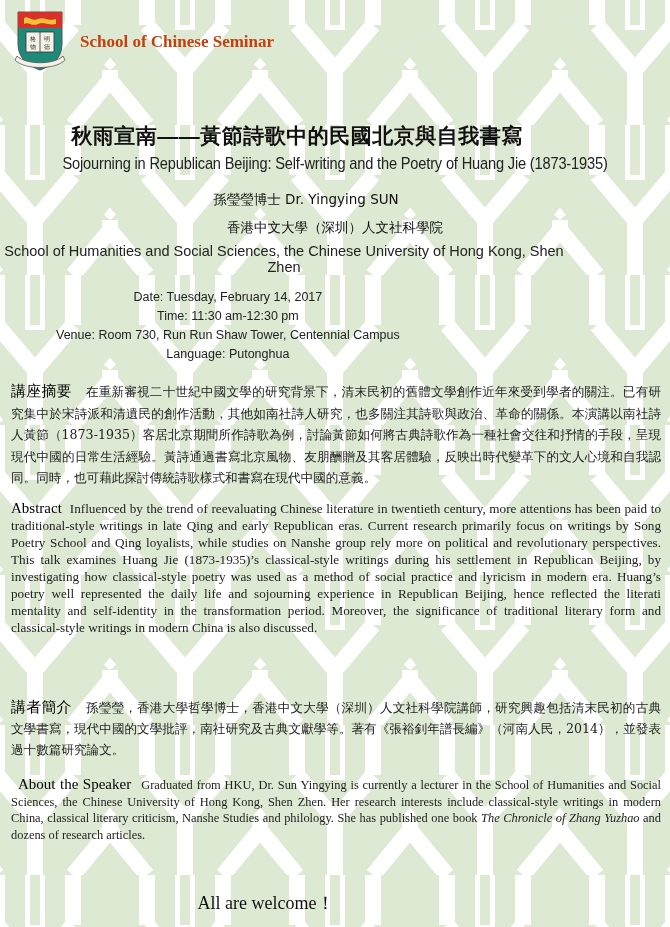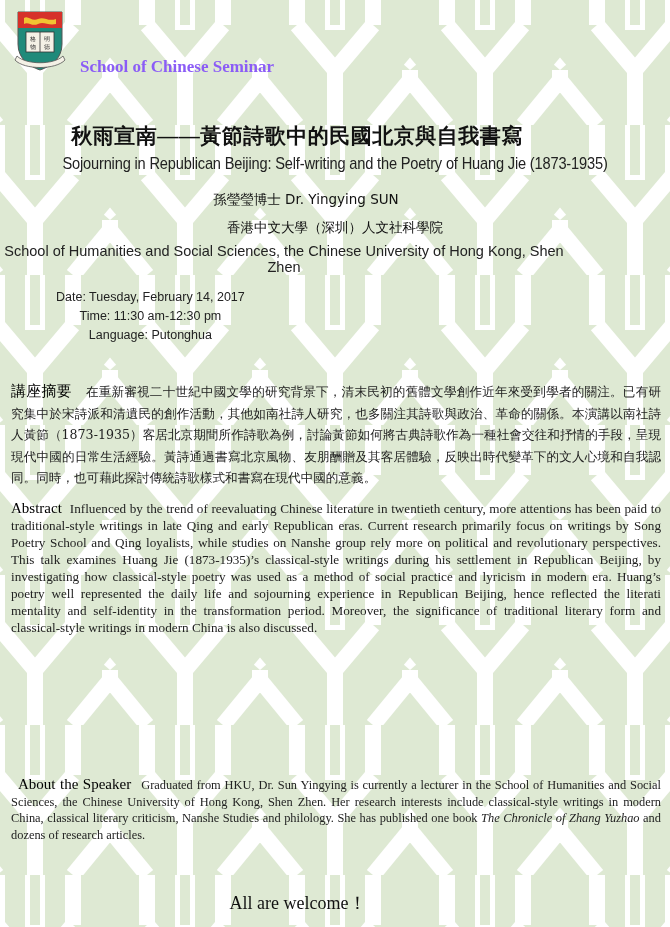--- a/index.html
+++ b/index.html
@@ -8,25 +8,25 @@
       background: #ffffff;
       font-family: "Liberation Serif", serif;
       color: #1a1a1a;
     }
     .bg { position: absolute; left: 0; top: 0; width: 670px; height: 927px; z-index: 0; }
     .content { position: absolute; left: 0; top: 0; width: 670px; height: 927px; z-index: 1; }
 
     .header { position: absolute; left: 14px; top: 10px; display: flex; align-items: flex-start; }
     .logo { width: 52px; height: 64px; }
     .header-text { margin-left: 14px; margin-top: 22px; }
-    .seminar-en { font-family: "Liberation Serif", serif; font-weight: bold; font-size: 17px; color: #8b5cf6; line-height: 20px; margin-top: 25px; }
+    .seminar-en { font-family: "Liberation Serif", serif; font-weight: bold; font-size: 17px; color: #c2410c; line-height: 20px; }
     .seminar-zh { font-family: "DejaVu Sans", sans-serif; font-size: 15px; color: #111; line-height: 20px; }
 
     .title-zh { position: absolute; top: 122px; left: 0; width: 594px; text-align: center;
-      font-family: Liberation Serif, serif; font-weight: bold; font-size: 21px; letter-spacing: 0.5px; color: #111; }
+      font-family: Liberation Sans, sans-serif; font-weight: bold; font-size: 21px; letter-spacing: 0.5px; color: #111; }
     .title-en { position: absolute; top: 154px; left: 0; width: 670px; text-align: center;
       font-family: "Liberation Sans Narrow", "Liberation Sans", sans-serif; font-size: 17px; color: #222;
       transform: scaleX(0.86); transform-origin: center; letter-spacing: -0.2px; }
     .speaker-name { position: absolute; top: 191px; left: 0; width: 612px; text-align: center;
       font-family: "DejaVu Sans", sans-serif; font-size: 13.5px; color: #111; }
     .speaker-inst-zh { position: absolute; top: 219px; left: 0; width: 670px; text-align: center;
       font-family: "DejaVu Sans", sans-serif; font-size: 13.5px; color: #111; }
     .speaker-inst-en { position: absolute; top: 243px; left: 0; width: 568px; text-align: center;
       font-family: "Liberation Sans", sans-serif; font-size: 14.5px; color: #222; }
 
@@ -38,21 +38,21 @@
     .abstract-zh .label { font-family: "DejaVu Sans", sans-serif; font-size: 15px; }
     .abstract-en { top: 500px; font-family: "Liberation Serif", serif; font-size: 13.2px; line-height: 17px; }
     .abstract-en .label { font-size: 15px; }
     .bio-zh { top: 697px; font-family: "DejaVu Serif", serif; font-size: 12.6px; line-height: 21px; }
     .bio-zh .label { font-family: "DejaVu Sans", sans-serif; font-size: 15px; }
     .bio-en { top: 776px; font-family: "Liberation Serif", serif; font-size: 12.4px; line-height: 16.5px; }
     .bio-en .label { font-size: 15px; margin-left: 7px; }
     .gap { display: inline-block; width: 14px; }
 
     .welcome { position: absolute; top: 891px; left: 0; width: 532px; text-align: center;
-      font-family: "Liberation Serif", serif; font-size: 18px; color: #111; margin-left: 32px; }
+      font-family: "Liberation Serif", serif; font-size: 18px; color: #111; }
   </style>
 </head>
 <body>
 
 <svg class="bg" xmlns="http://www.w3.org/2000/svg" width="670" height="927">
   <defs>
     <pattern id="geo" x="-40" y="-25" width="150" height="150" patternUnits="userSpaceOnUse">
       <rect width="150" height="150" fill="#dee9d3"></rect>
       <g fill="none" stroke="#ffffff" stroke-width="16" stroke-linejoin="miter">
 
@@ -101,30 +101,34 @@
   <div class="title-zh">秋雨宣南——黃節詩歌中的民國北京與自我書寫</div>
   <div class="title-en">Sojourning in Republican Beijing: Self-writing and the Poetry of Huang Jie (1873-1935)</div>
 
   <div class="speaker-name">孫瑩瑩博士 Dr. Yingying SUN</div>
   <div class="speaker-inst-zh">香港中文大學（深圳）人文社科學院</div>
   <div class="speaker-inst-en">School of Humanities and Social Sciences, the Chinese University of Hong Kong, Shen Zhen</div>
 
   <div class="details">
     <div>Date: Tuesday, February 14, 2017</div>
     <div>Time: 11:30 am-12:30 pm</div>
+    <div>Venue: Room 730, Run Run Shaw Tower, Centennial Campus</div>
     <div>Language: Putonghua</div>
   </div>
 
   <div class="para abstract-zh">
     <span class="label">講座摘要</span><span class="gap"></span><span>在重新審視二十世紀中國文學的研究背景下，清末民初的舊體文學創作近年來受到學者的關注。已有研究集中於宋詩派和清遺民的創作活動，其他如南社詩人研究，也多關注其詩歌與政治、革命的關係。本演講以南社詩人黃節（1873-1935）客居北京期間所作詩歌為例，討論黃節如何將古典詩歌作為一種社會交往和抒情的手段，呈現現代中國的日常生活經驗。黃詩通過書寫北京風物、友朋酬贈及其客居體驗，反映出時代變革下的文人心境和自我認同。同時，也可藉此探討傳統詩歌樣式和書寫在現代中國的意義。</span>
   </div>
 
   <div class="para abstract-en">
     <span class="label">Abstract</span><span class="gap" style="width:8px"></span><span>Influenced by the trend of reevaluating Chinese literature in twentieth century, more attentions has been paid to traditional-style writings in late Qing and early Republican eras. Current research primarily focus on writings by Song Poetry School and Qing loyalists, while studies on Nanshe group rely more on political and revolutionary perspectives. This talk examines Huang Jie (1873-1935)’s classical-style writings during his settlement in Republican Beijing, by investigating how classical-style poetry was used as a method of social practice and lyricism in modern era. Huang’s poetry well represented the daily life and sojourning experience in Republican Beijing, hence reflected the literati mentality and self-identity in the transformation period. Moreover, the significance of traditional literary form and classical-style writings in modern China is also discussed.</span>
   </div>
 
+  <div class="para bio-zh">
+    <span class="label">講者簡介</span><span class="gap"></span><span>孫瑩瑩，香港大學哲學博士，香港中文大學（深圳）人文社科學院講師，研究興趣包括清末民初的古典文學書寫，現代中國的文學批評，南社研究及古典文獻學等。著有《張裕釗年譜長編》（河南人民，2014），並發表過十數篇研究論文。</span>
+  </div>
 
   <div class="para bio-en">
     <span class="label">About the Speaker</span><span class="gap" style="width:10px"></span><span>Graduated from HKU, Dr. Sun Yingying is currently a lecturer in the School of Humanities and Social Sciences, the Chinese University of Hong Kong, Shen Zhen. Her research interests include classical-style writings in modern China, classical literary criticism, Nanshe Studies and philology. She has published one book </span><i>The Chronicle of Zhang Yuzhao</i><span> and dozens of research articles.</span>
   </div>
 
   <div class="welcome">All are welcome！</div>
 </div>
 
 </body></html>

